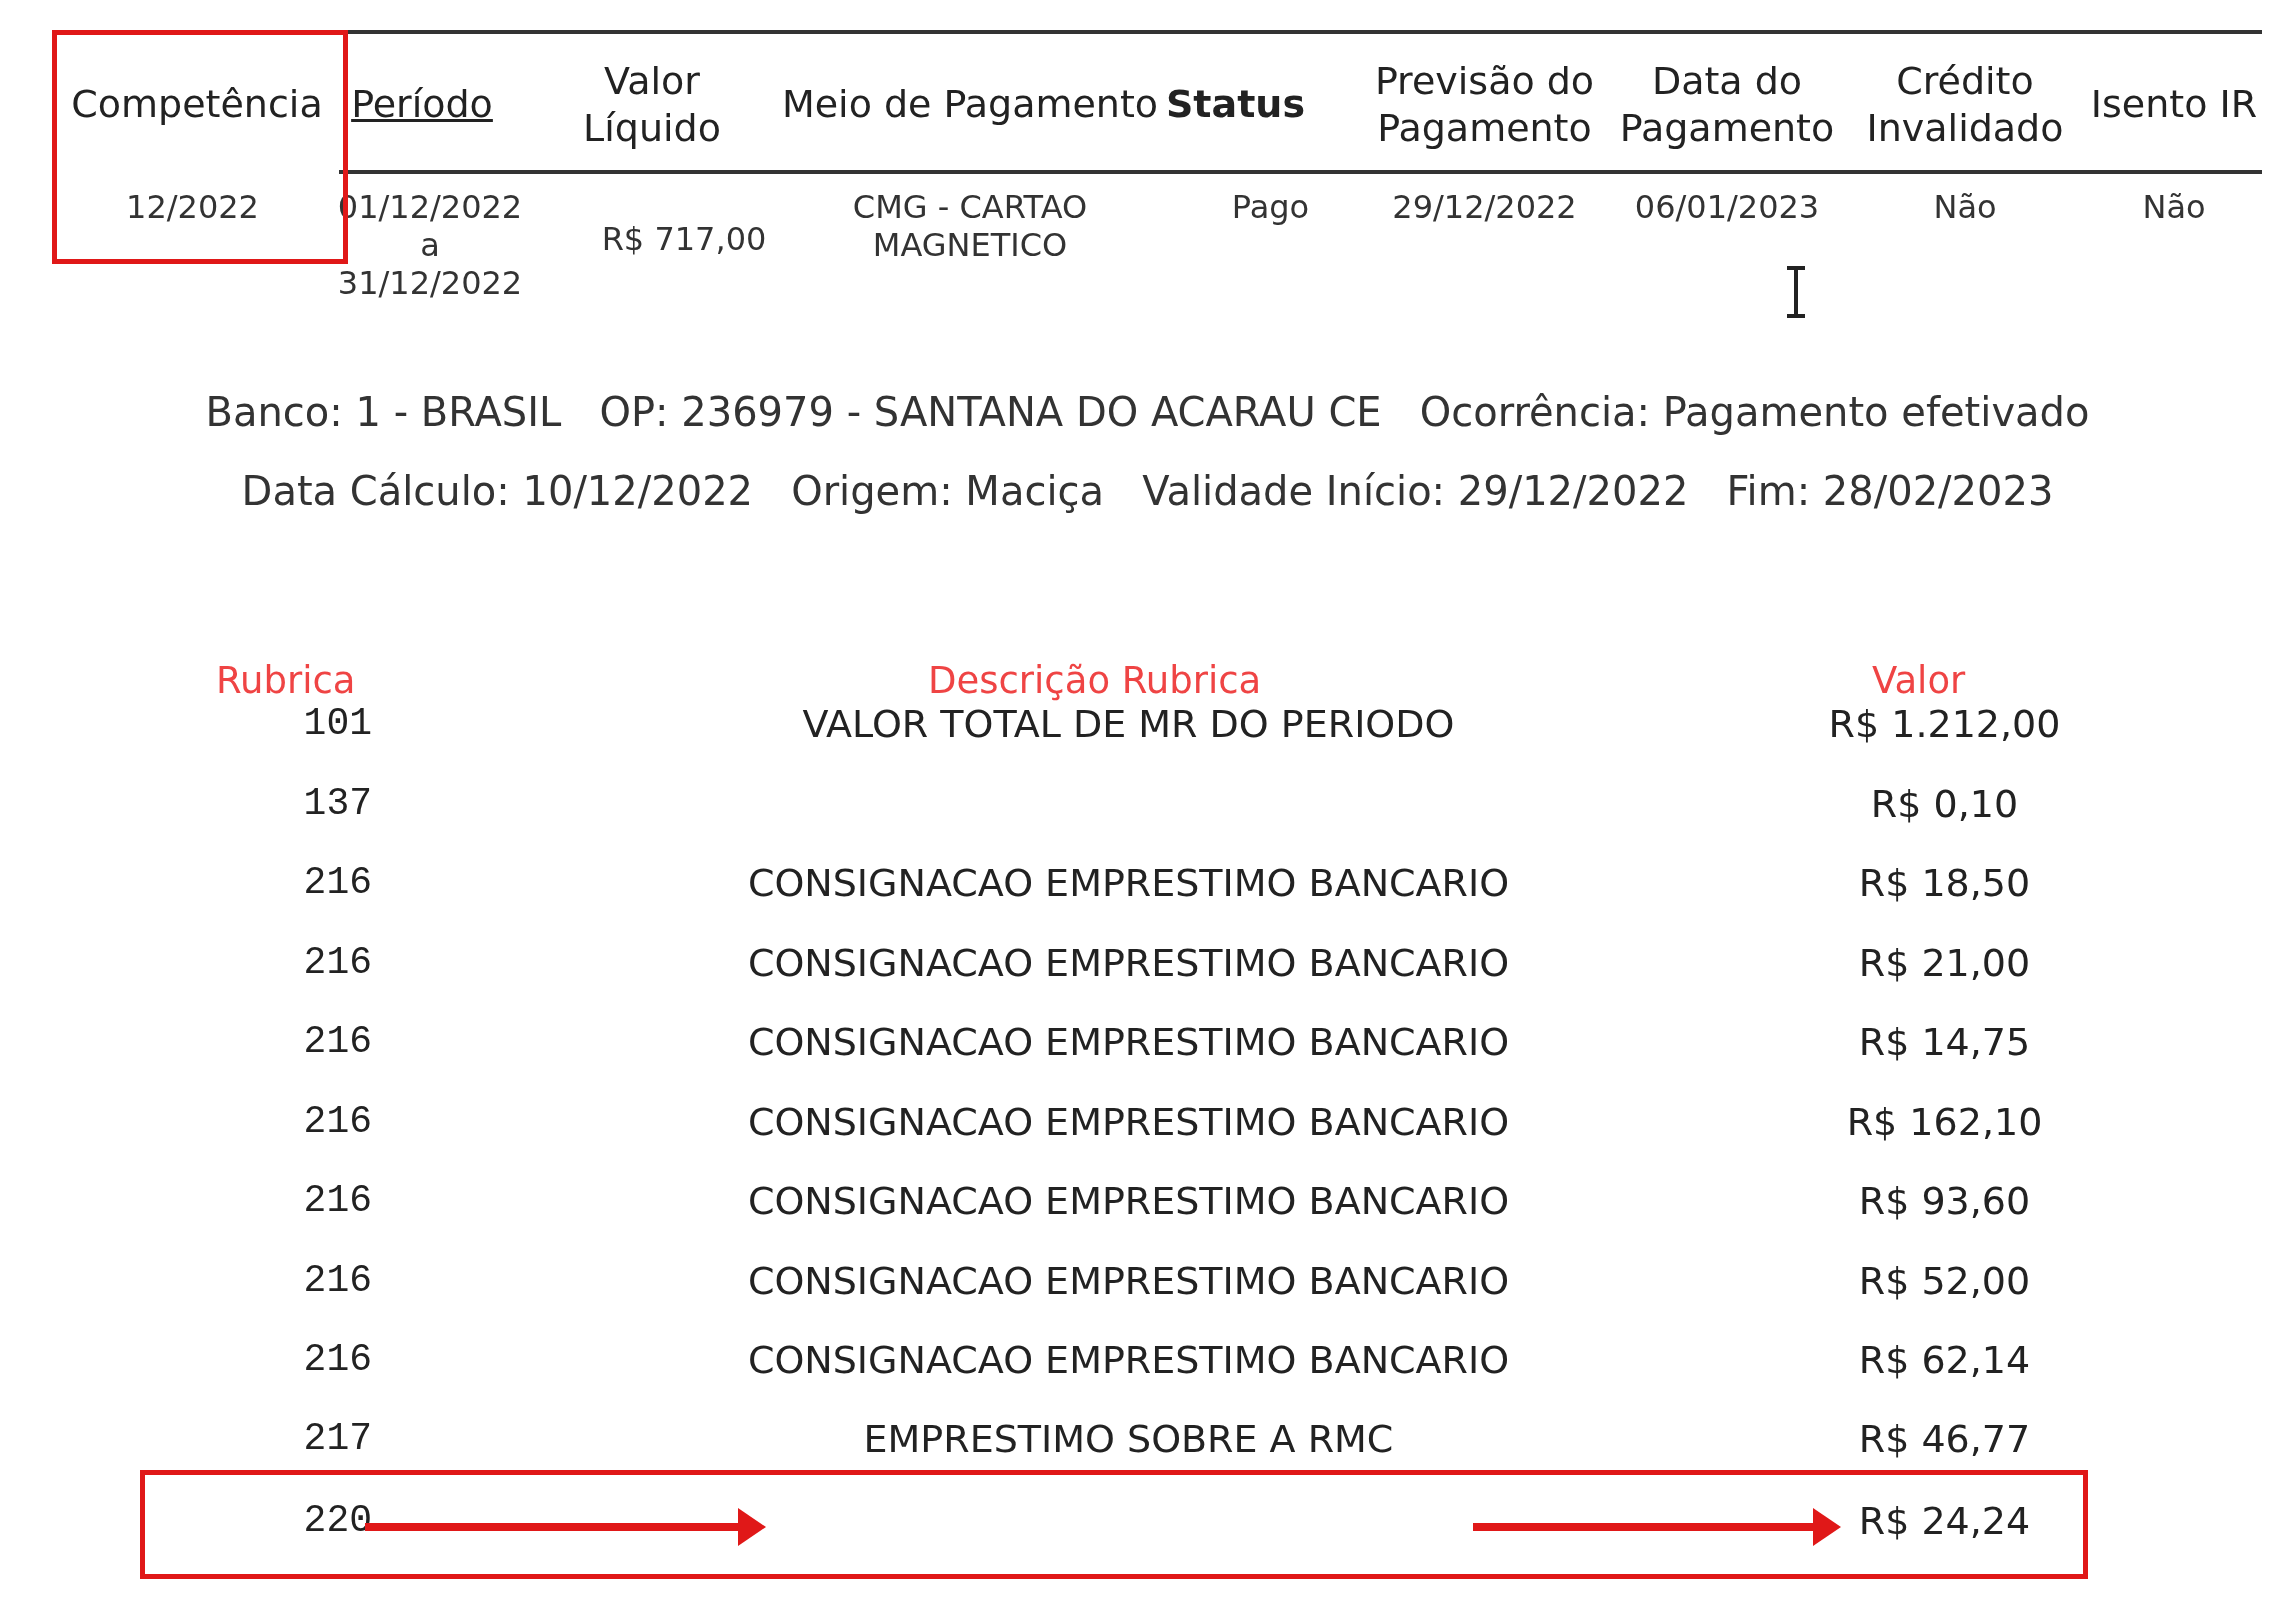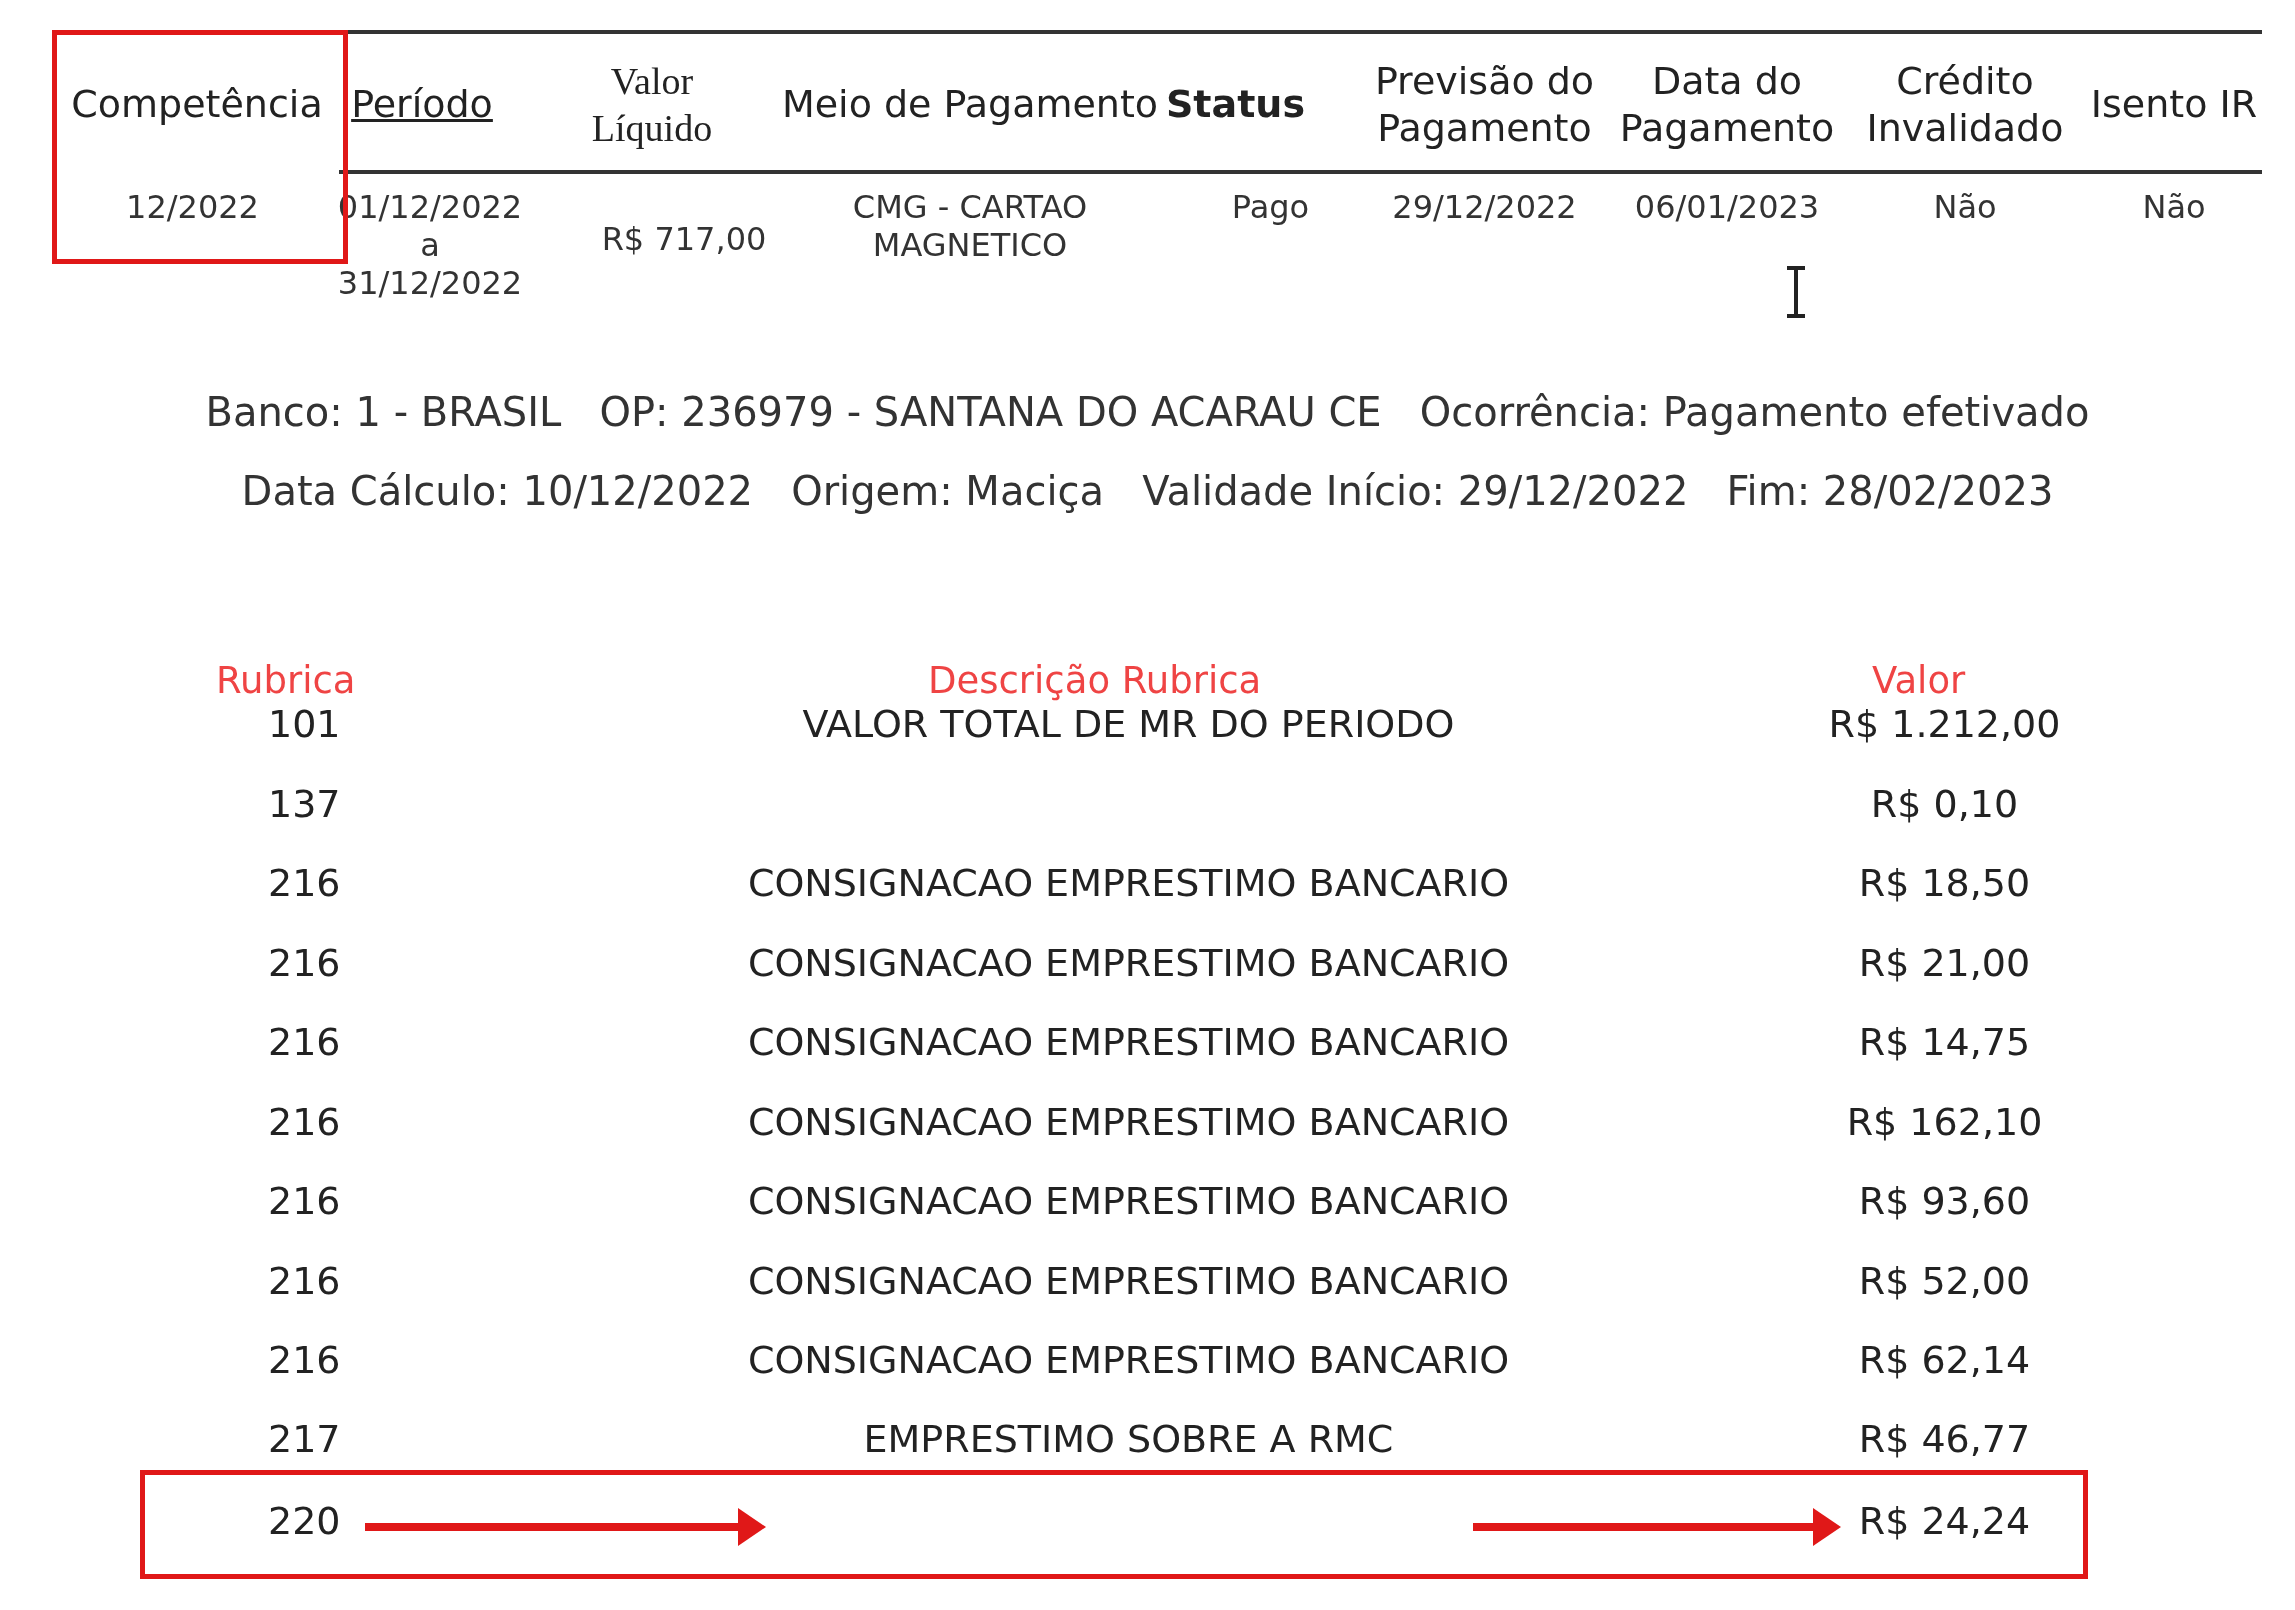--- a/index.html
+++ b/index.html
@@ -3,40 +3,40 @@
 <meta charset="utf-8">
 <style>
   html,body{margin:0;padding:0;background:#fff;}
   body{width:2295px;height:1611px;position:relative;overflow:hidden;font-family:"DejaVu Sans",sans-serif;color:#222;}
   .rule{position:absolute;left:339px;width:1923px;height:4.2px;background:#333;}
   .hdr{position:absolute;top:50px;height:109px;display:flex;align-items:center;justify-content:center;text-align:center;font-size:38px;line-height:47px;color:#222;}
   .cell{position:absolute;top:188px;text-align:center;font-size:32px;line-height:38px;color:#333;}
   .info{position:absolute;left:0;width:2295px;text-align:center;font-size:40px;color:#333;white-space:pre;}
   .rh{position:absolute;top:659px;font-size:37px;color:#ef4444;}
   .row{position:absolute;left:0;width:2295px;height:79px;font-size:38px;color:#222;}
-  .row .code{position:absolute;left:268px;width:92px;text-align:left;}
+  .row .code{position:absolute;left:280px;width:92px;text-align:right;font-family:Liberation Mono, monospace;}
   .row .desc{position:absolute;left:585px;width:1087px;text-align:center;}
   .row .val{position:absolute;left:1798px;width:293px;text-align:center;}
   .redbox{position:absolute;border:5.9px solid #e01818;}
   .arrow{position:absolute;height:8.4px;background:#e01818;}
   .arrow::after{content:"";position:absolute;right:-25px;top:-15px;border-left:28.4px solid #e01818;border-top:19px solid transparent;border-bottom:19px solid transparent;}
   .cursor{position:absolute;left:1794px;top:266px;width:4.2px;height:52px;background:#222;}
   .cursor::before,.cursor::after{content:"";position:absolute;left:-6.7px;width:17.6px;height:4.2px;background:#222;}
   .cursor::before{top:0}.cursor::after{bottom:0}
 </style>
 </head>
 <body>
 
 <div class="rule" style="top:30px;"></div>
 <div class="rule" style="top:170px;"></div>
 
 <div class="hdr" style="left:59px;width:276px;">Competência</div>
 <div class="hdr" style="left:326px;width:192px;text-decoration:underline;">Período</div>
 <div class="hdr" style="left:556px;width:192px;">
-    <span style="width:151px;display:block;font-family:Liberation Serif, serif;">Valor Líquido</span>
+    <span style="width:151px;display:block;">Valor Líquido</span>
   </div>
 <div class="hdr" style="left:757px;width:426px;">Meio de Pagamento</div>
 <div class="hdr" style="left:1152px;width:167px;font-weight:bold;">Status</div>
 <div class="hdr" style="left:1363px;width:243px;">
     <span>Previsão do Pagamento</span>
   </div>
 <div class="hdr" style="left:1610px;width:234px;">
     <span>Data do Pagamento</span>
   </div>
 <div class="hdr" style="left:1852px;width:226px;">

